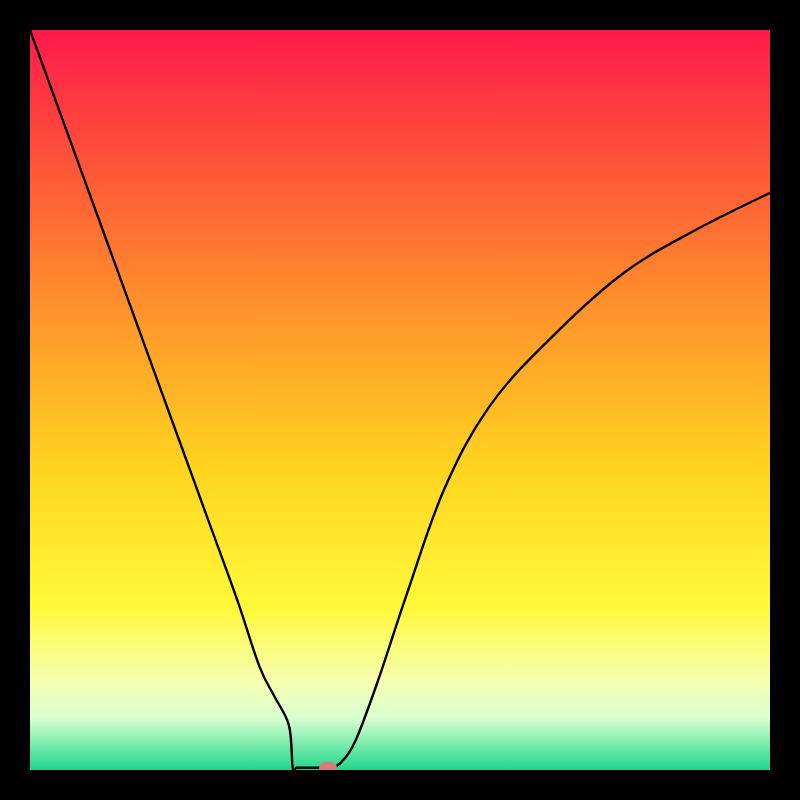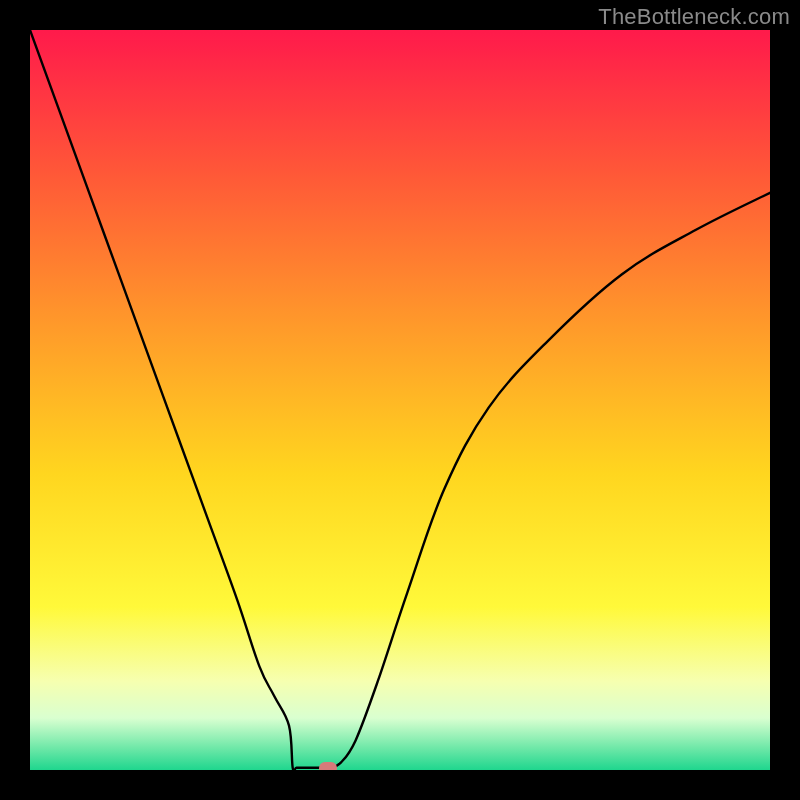--- a/index.html
+++ b/index.html
@@ -47,21 +47,20 @@
     border-radius: 6px;
     background: #d77a7a;
     transform: translate(-50%, -50%);
     z-index: 15;
   }
 </style>
 </head>
 <body>
 
 <div class="frame">
-  <div class="watermark">TheBottleneck.com</div>
 
   <div class="plot-area">
     <svg id="chart-svg" width="740" height="740" viewBox="0 0 740 740" preserveAspectRatio="none">
       <defs>
         <linearGradient id="bg-grad" x1="0" y1="0" x2="0" y2="1">
             <stop offset="0%" stop-color="#ff1a4b"></stop>
             <stop offset="20%" stop-color="#ff5a37"></stop>
             <stop offset="40%" stop-color="#ff9a2a"></stop>
             <stop offset="60%" stop-color="#ffd61f"></stop>
             <stop offset="78%" stop-color="#fff93a"></stop>

